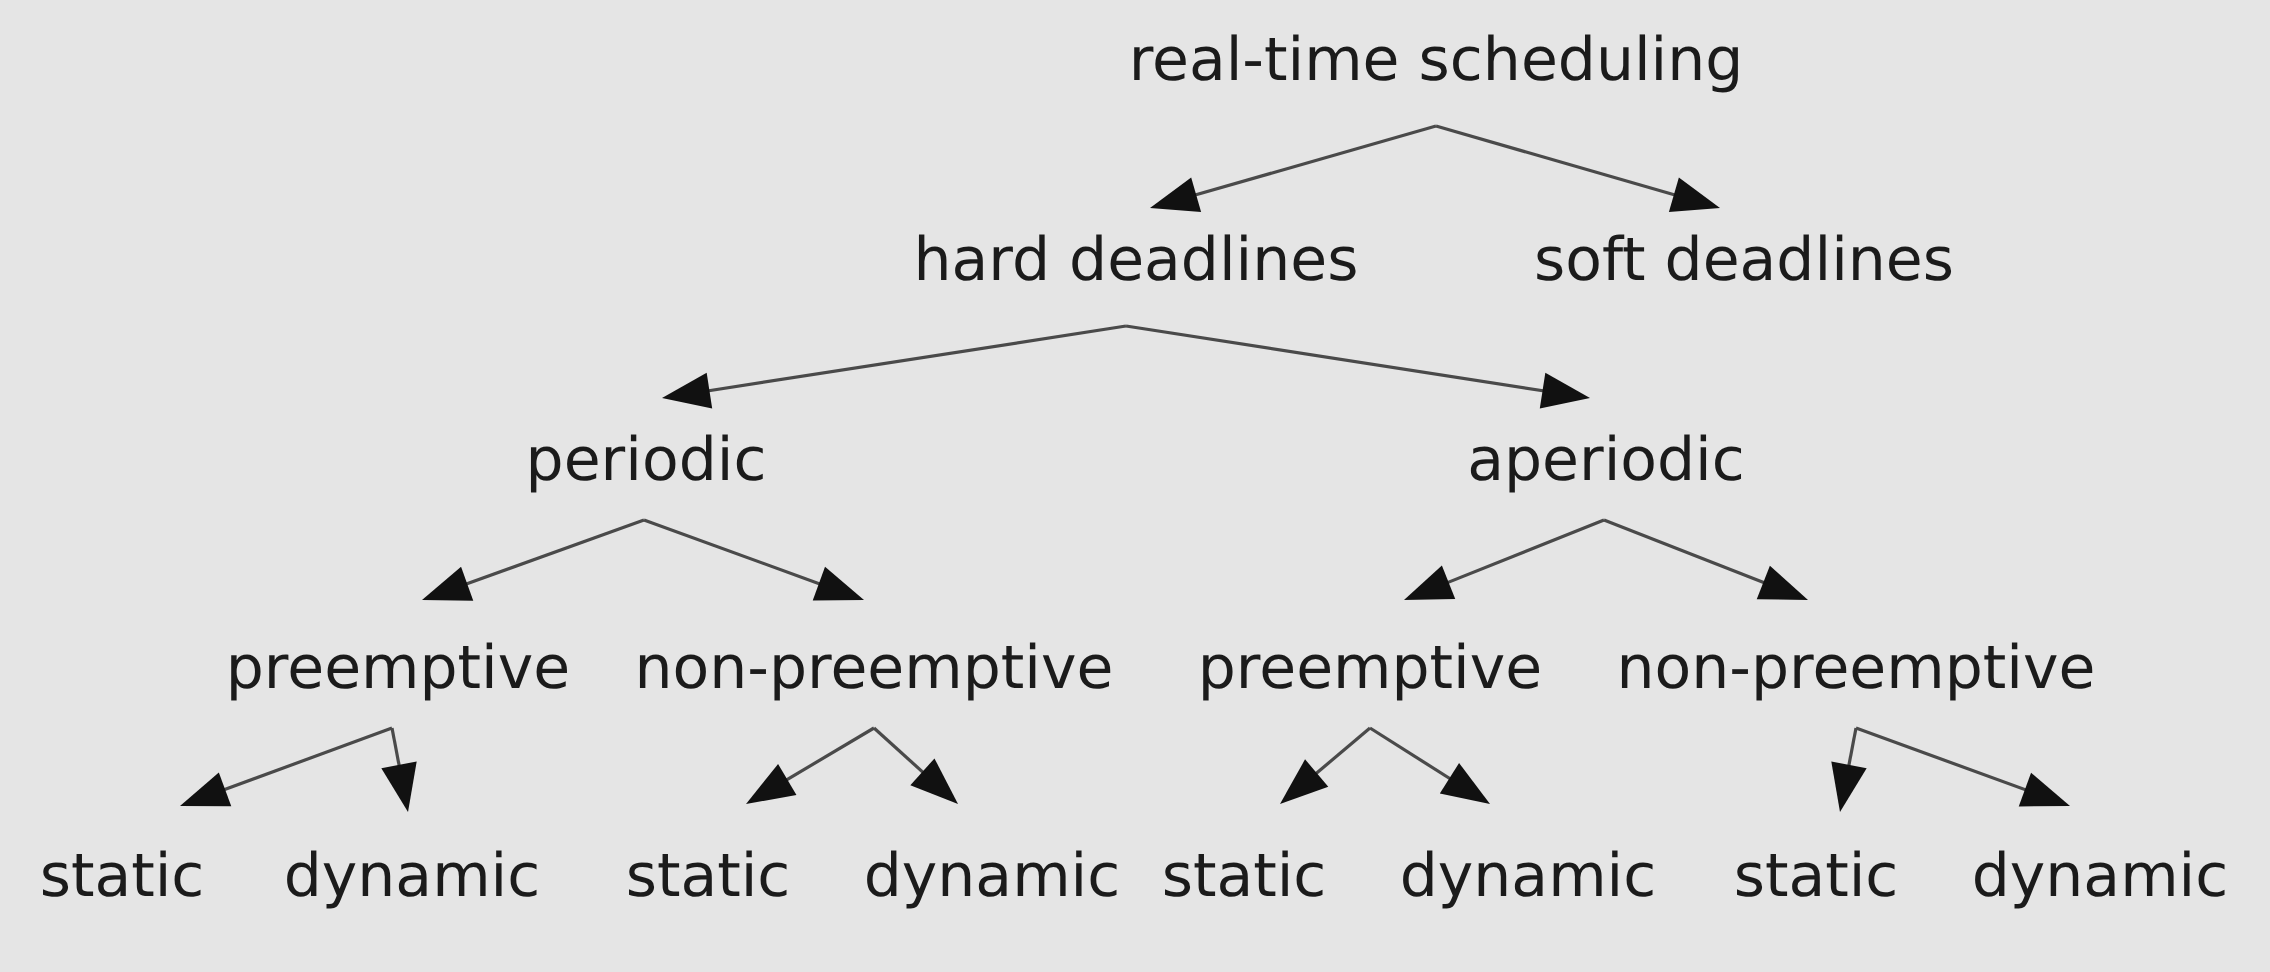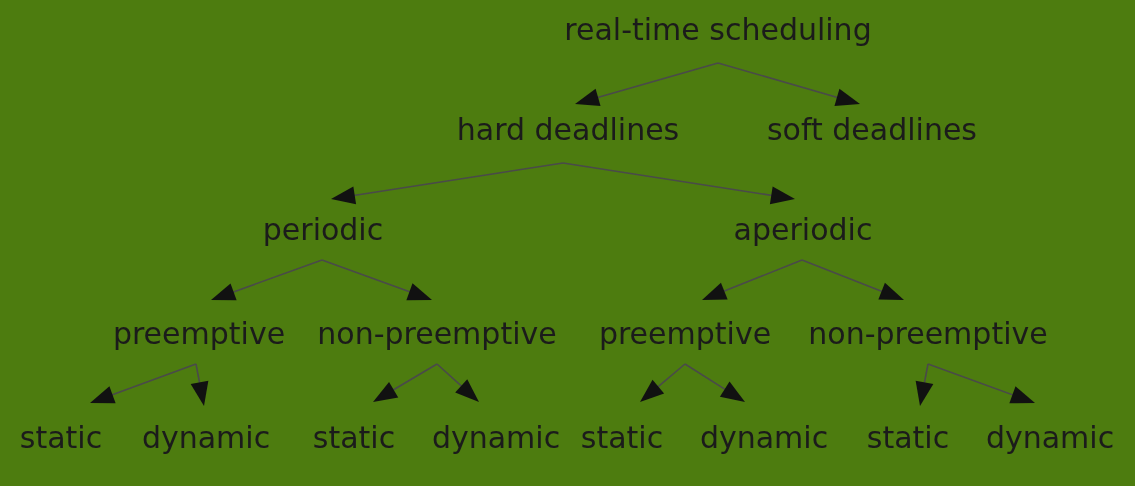--- a/index.html
+++ b/index.html
@@ -4,21 +4,21 @@
 <style>
   html, body {
     margin: 0;
     padding: 0;
     background: #ffffff;
   }
   #diagram-root {
     position: relative;
     width: 1135px;
     height: 486px;
-    background: #4d7c0f;
+    background: #e5e5e5;
     overflow: hidden;
     font-family: "DejaVu Sans", "Liberation Sans", sans-serif;
   }
   #tree-svg {
     position: absolute;
     left: 0;
     top: 0;
     width: 1135px;
     height: 486px;
     display: block;

